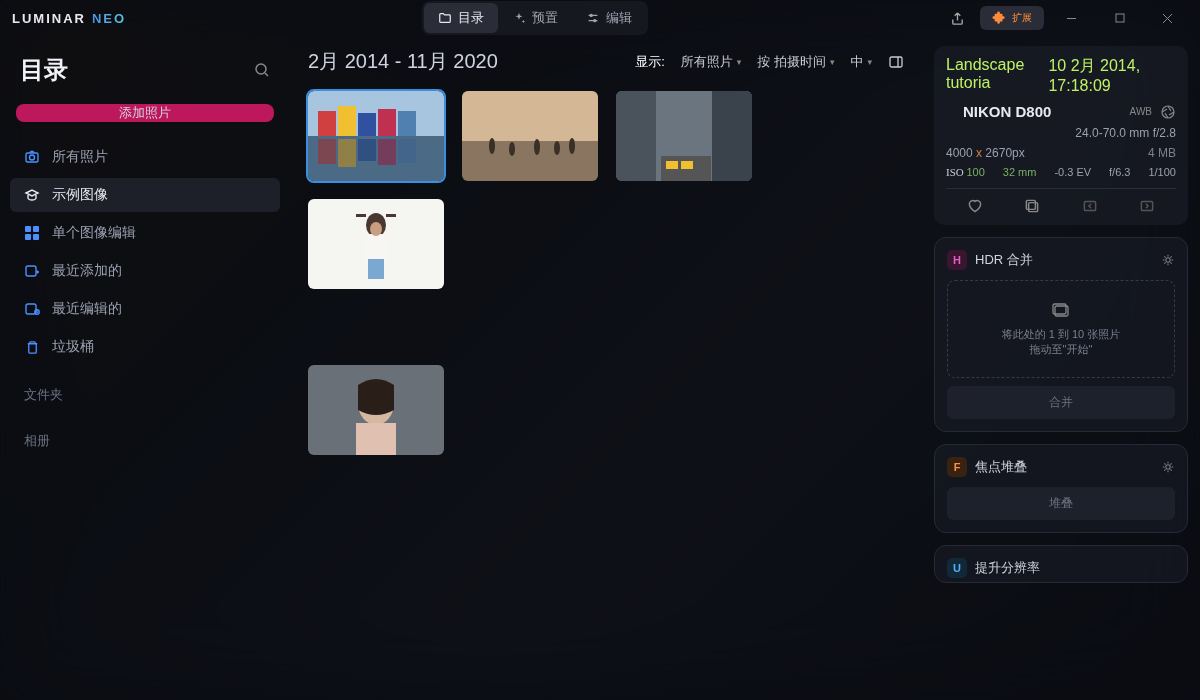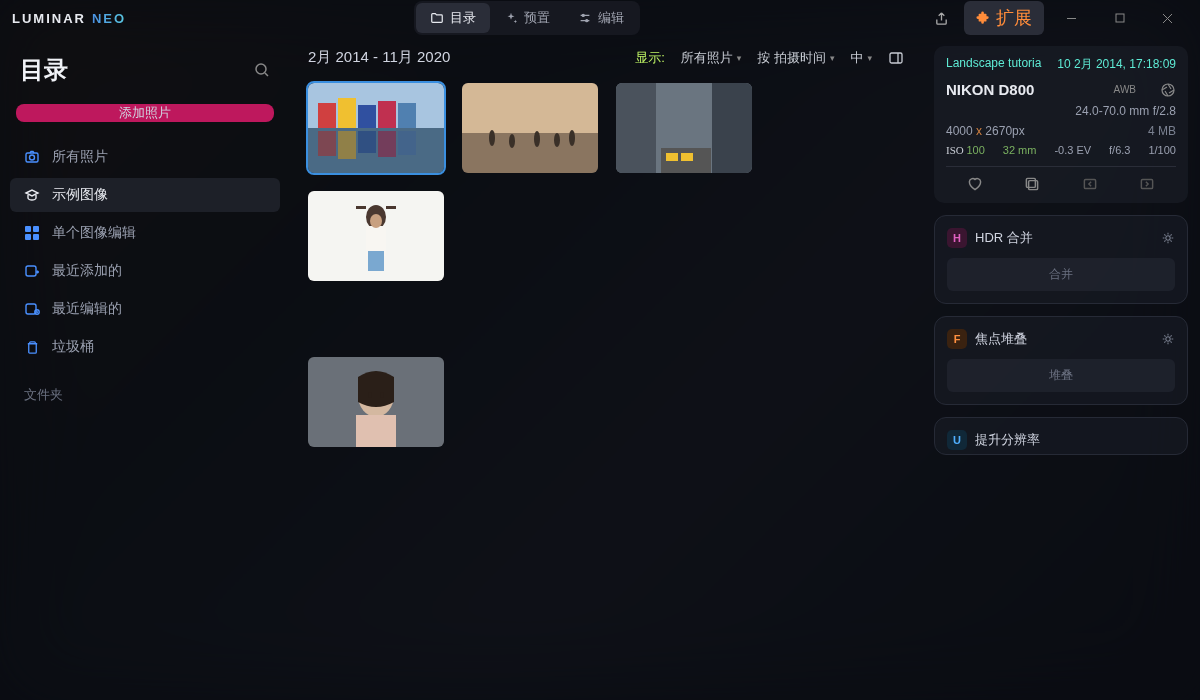--- a/index.html
+++ b/index.html
@@ -9,51 +9,51 @@
 
   .titlebar { height: 36px; display: flex; align-items: center; padding: 16px 12px; gap: 15px; }
   .logo { display: flex; align-items: center; gap: 6px; font-weight: 600; letter-spacing: 2px; font-size: 13px; }
   .logo-lum { color: #e8eaf0; }
   .logo-neo { background: linear-gradient(90deg, #4a90e2, #5ac8e0); -webkit-background-clip: text; background-clip: text; color: transparent; }
   .top-tabs { display: flex; gap: 0; margin: 0 auto; background: #161820; border-radius: 8px; padding: 2px; }
   .top-tab { display: flex; align-items: center; gap: 6px; padding: 6px 14px; border-radius: 6px; font-size: 13px; color: #a0a4b0; cursor: pointer; }
   .top-tab.active { background: #2a2d38; color: #e8eaf0; }
   .top-tab svg, .top-tab .ico { width: 14px; height: 14px; }
   .titlebar-right { display: flex; align-items: center; gap: 8px; }
-  .ext-btn { display: flex; align-items: center; gap: 6px; background: #2a2d38; padding: 5px 12px; border-radius: 6px; font-size: 18px; color: #ff8c3a; cursor: pointer; }
+  .ext-btn { display: flex; align-items: center; gap: 6px; background: #2a2d38; padding: 5px 12px; border-radius: 6px; font-size: 10px; color: #ff8c3a; cursor: pointer; }
   .win-btn { width: 40px; height: 28px; display: flex; align-items: center; justify-content: center; color: #888; cursor: pointer; }
   .share-btn { width: 28px; height: 28px; display: flex; align-items: center; justify-content: center; color: #aaa; cursor: pointer; }
 
   .content { flex: 1; display: flex; min-height: 0; }
 
   .sidebar { width: 290px; padding: 12px 10px; display: flex; flex-direction: column; gap: 4px; }
   .sidebar-header { display: flex; align-items: center; justify-content: space-between; padding: 6px 10px 14px; }
   .sidebar-title { font-size: 24px; font-weight: 700; color: #f0f2f7; }
   .search-ico { color: #888; cursor: pointer; }
   .add-photo-btn { background: #be185d; color: #d0d4e0; text-align: center; border-radius: 8px; font-size: 13px; cursor: pointer; margin: 0 6px 14px; }
   .nav-item { display: flex; align-items: center; gap: 12px; padding: 8px 14px; border-radius: 6px; font-size: 14px; color: #9aa0b0; cursor: pointer; }
   .nav-item.active { background: #1d2028; color: #e8eaf0; }
   .nav-item .ico { width: 16px; height: 16px; display: flex; align-items: center; justify-content: center; }
   .nav-section { color: #6a7080; font-size: 13px; padding: 18px 14px 6px; }
 
   .main { flex: 1; padding: 12px 18px; display: flex; flex-direction: column; }
   .main-toolbar { display: flex; align-items: center; gap: 16px; font-size: 13px; color: #a0a4b0; padding-bottom: 16px; }
-  .tb-label { color: #bef264; }
+  .tb-label { color: #ffffff; }
   .tb-val { display: flex; align-items: center; gap: 4px; cursor: pointer; color: #c8ccd4; }
   .chev { font-size: 9px; color: #888; }
   .spacer { flex: 1; }
-  .date-range { font-size: 15px; color: #d0d4e0; }
+  .date-range { font-size: 20px; color: #d0d4e0; }
   .grid { display: flex; flex-wrap: wrap; gap: 18px; align-content: flex-start; }
   .thumb { width: 136px; height: 90px; border-radius: 6px; overflow: hidden; background: #222; cursor: pointer; position: relative; }
   .thumb.selected { outline: 2px solid #3a8fe0; outline-offset: 0; }
 
   .right-panel { width: 278px; padding: 10px 12px; display: flex; flex-direction: column; gap: 12px; overflow: hidden; }
   .info-card { background: rgba(30,33,44,0.5); border-radius: 10px; padding: 10px 12px; }
-  .info-head { display: flex; justify-content: space-between; font-size: 12px; color: #5eead4; margin-bottom: 8px; }
-  .info-title-row { display: flex; justify-content: space-between; align-items: center; }
+  .info-head { display: flex; justify-content: space-between; font-size: 16px; color: #bef264; margin-bottom: 8px; }
+  .info-title-row { display: flex; justify-content: space-between; align-items: center; margin-left: 17px; }
   .cam-name { font-size: 15px; font-weight: 600; color: #e8eaf0; }
   .info-row { font-size: 12px; color: #9aa0b0; margin-top: 6px; display: flex; gap: 10px; justify-content: flex-end; }
   .info-row.dim { color: #7a8090; }
   .iso { color: #c8ccd4; font-family: Liberation Serif, serif; }
   .grn { color: #7ab060; }
   .orn { color: #d08040; }
   .info-actions { display: flex; justify-content: space-around; margin-top: 10px; padding-top: 8px; border-top: 1px solid #2a2d38; }
   .ia-btn { color: #888; cursor: pointer; width: 18px; height: 18px; }
 
   .panel-card { background: rgba(25,28,38,0.6); border: 1px solid #262a36; border-radius: 12px; padding: 12px; }
@@ -204,20 +204,21 @@
       <div class="nav-item">
         <span class="ico" style="color:#4a90ff">
             <svg width="15" height="15" viewBox="0 0 16 16" fill="none" stroke="currentColor" stroke-width="1.4">
               <path d="M3 4h10M5 4V3a1 1 0 0 1 1-1h4a1 1 0 0 1 1 1v1m1 0v9a1 1 0 0 1-1 1H5a1 1 0 0 1-1-1V4"></path>
             </svg>
           </span>
         <span>垃圾桶</span>
       </div>
 
       <div class="nav-section">文件夹</div>
+      <div class="nav-section">相册</div>
     </div>
 
     <div class="main">
       <div class="main-toolbar">
         <span class="date-range">2月 2014 - 11月 2020</span>
         <span class="spacer"></span>
         <span class="tb-label">显示:</span>
         <span class="tb-val">
             <span>所有照片</span>
             <span class="chev">▾</span>
@@ -303,21 +304,21 @@
 
     <div class="right-panel">
 
       <div class="info-card">
         <div class="info-head">
           <span>Landscape tutoria</span>
           <span>10 2月 2014, 17:18:09</span>
         </div>
         <div class="info-title-row">
           <span class="cam-name">NIKON D800</span>
-          <span style="display:flex;gap:24px;align-items:center;color:#888;font-size:10px">
+          <span style="display:flex;gap:8px;align-items:center;color:#888;font-size:10px">
             <span>AWB</span>
             <svg width="16" height="16" viewBox="0 0 16 16" fill="none" stroke="currentColor" stroke-width="1.2">
                 <circle cx="8" cy="8" r="6"></circle>
                 <path d="M8 2l3 5M14 8l-5 3M8 14l-3-5M2 8l5-3"></path>
               </svg>
           </span>
         </div>
         <div class="info-row">
             <span>24.0-70.0 mm f/2.8</span>
           </div>
@@ -353,20 +354,30 @@
 
       <div class="panel-card">
         <div class="panel-head">
           <span class="panel-badge badge-h">H</span>
           <span class="panel-title">HDR 合并</span>
           <svg class="gear" width="14" height="14" viewBox="0 0 16 16" fill="none" stroke="currentColor" stroke-width="1.2">
               <circle cx="8" cy="8" r="2.5"></circle>
               <path d="M8 2v2M8 12v2M2 8h2M12 8h2M3.8 3.8l1.4 1.4M10.8 10.8l1.4 1.4M3.8 12.2l1.4-1.4M10.8 5.2l1.4-1.4"></path>
             </svg>
         </div>
+        <div class="drop-zone">
+          <div class="dz-ico">
+              <svg width="20" height="18" viewBox="0 0 20 18" fill="none" stroke="currentColor" stroke-width="1.3">
+                <rect x="4" y="5" width="13" height="10" rx="1.5"></rect>
+                <rect x="2" y="3" width="13" height="10" rx="1.5"></rect>
+              </svg>
+            </div>
+          <div>将此处的 1 到 10 张照片</div>
+          <div>拖动至"开始"</div>
+        </div>
         <div class="panel-action"><span>合并</span></div>
       </div>
 
       <div class="panel-card">
         <div class="panel-head">
           <span class="panel-badge badge-f">F</span>
           <span class="panel-title">焦点堆叠</span>
           <svg class="gear" width="14" height="14" viewBox="0 0 16 16" fill="none" stroke="currentColor" stroke-width="1.2">
               <circle cx="8" cy="8" r="2.5"></circle>
               <path d="M8 2v2M8 12v2M2 8h2M12 8h2M3.8 3.8l1.4 1.4M10.8 10.8l1.4 1.4M3.8 12.2l1.4-1.4M10.8 5.2l1.4-1.4"></path>

